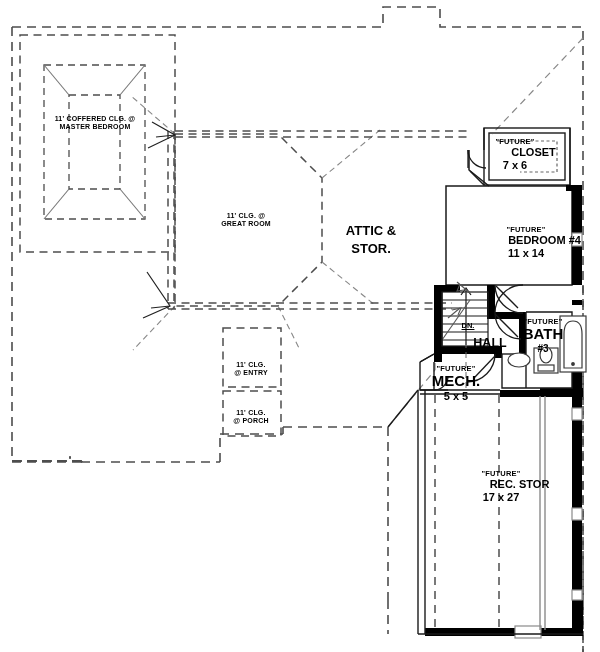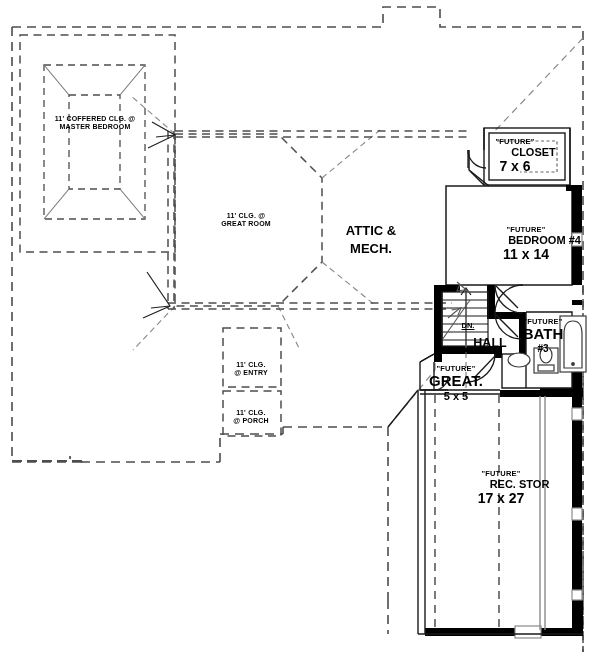--- a/index.html
+++ b/index.html
@@ -42,21 +42,21 @@
   }
   .lbl-quote {
     font-size: 7.5px;
     letter-spacing: .2px;
   }
   .lbl-room {
     font-size: 11px;
     padding-left: 37px;
   }
   .lbl-dim {
-    font-size: 14px;
+    font-size: 11px;
   }
   .lbl-hall {
     font-size: 12.5px;
   }
   .lbl-dn {
     font-size: 7.5px;
   }
   .lbl-small-room {
     font-size: 15px;
   }
@@ -362,21 +362,21 @@
     <div>@ ENTRY</div>
   </div>
 
   <div class="lbl dashedroom ctr" style="left:251px; top:409px;">
     <div>11' CLG.</div>
     <div>@ PORCH</div>
   </div>
 
   <div class="lbl lbl-attic ctr" style="left:371px; top:222px;">
     <div>ATTIC &amp;</div>
-    <div>MECH.</div>
+    <div>STOR.</div>
   </div>
 
   <div class="lbl ctr" style="left:515px; top:138px;">
     <div class="lbl-quote">"FUTURE"</div>
     <div class="lbl-room">CLOSET</div>
     <div class="lbl-dim">7 x 6</div>
   </div>
 
   <div class="lbl ctr" style="left:526px; top:226px;">
     <div class="lbl-quote">"FUTURE"</div>
@@ -391,21 +391,21 @@
   </div>
 
   <div class="lbl ctr" style="left:543px; top:318px;">
     <div class="lbl-quote">"FUTURE"</div>
     <div class="lbl-small-room">BATH</div>
     <div class="lbl-bathno">#3</div>
   </div>
 
   <div class="lbl ctr" style="left:456px; top:365px;">
     <div class="lbl-quote">"FUTURE"</div>
-    <div class="lbl-small-room">GREAT.</div>
+    <div class="lbl-small-room">MECH.</div>
     <div class="lbl-small-dim">5 x 5</div>
   </div>
 
   <div class="lbl lbl-hall ctr" style="left:490px; top:336px;">
     <div>HALL</div>
   </div>
 
   <div class="lbl lbl-dn ctr" style="left:468px; top:322px;text-decoration:underline;">
     <div>DN.</div>
   </div>

